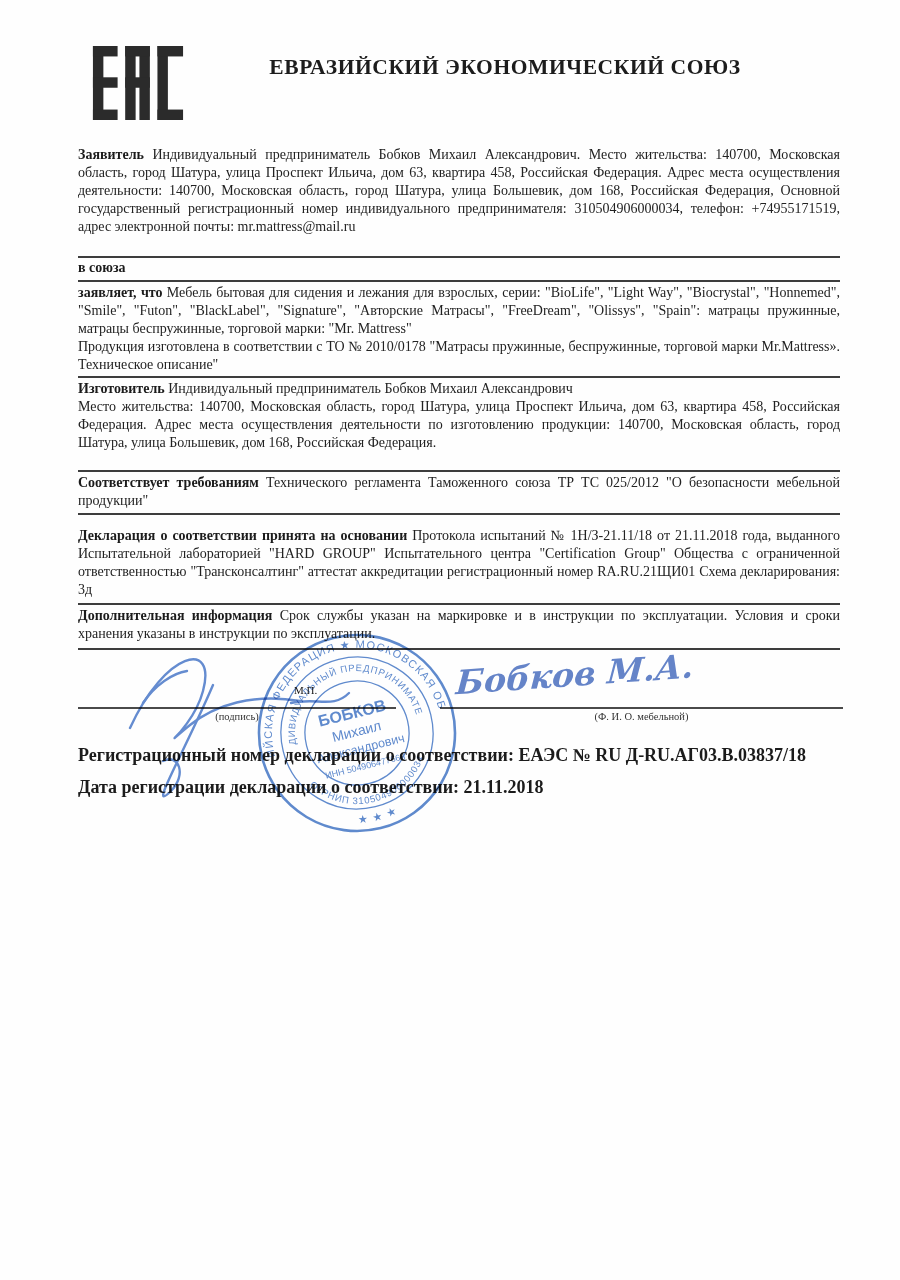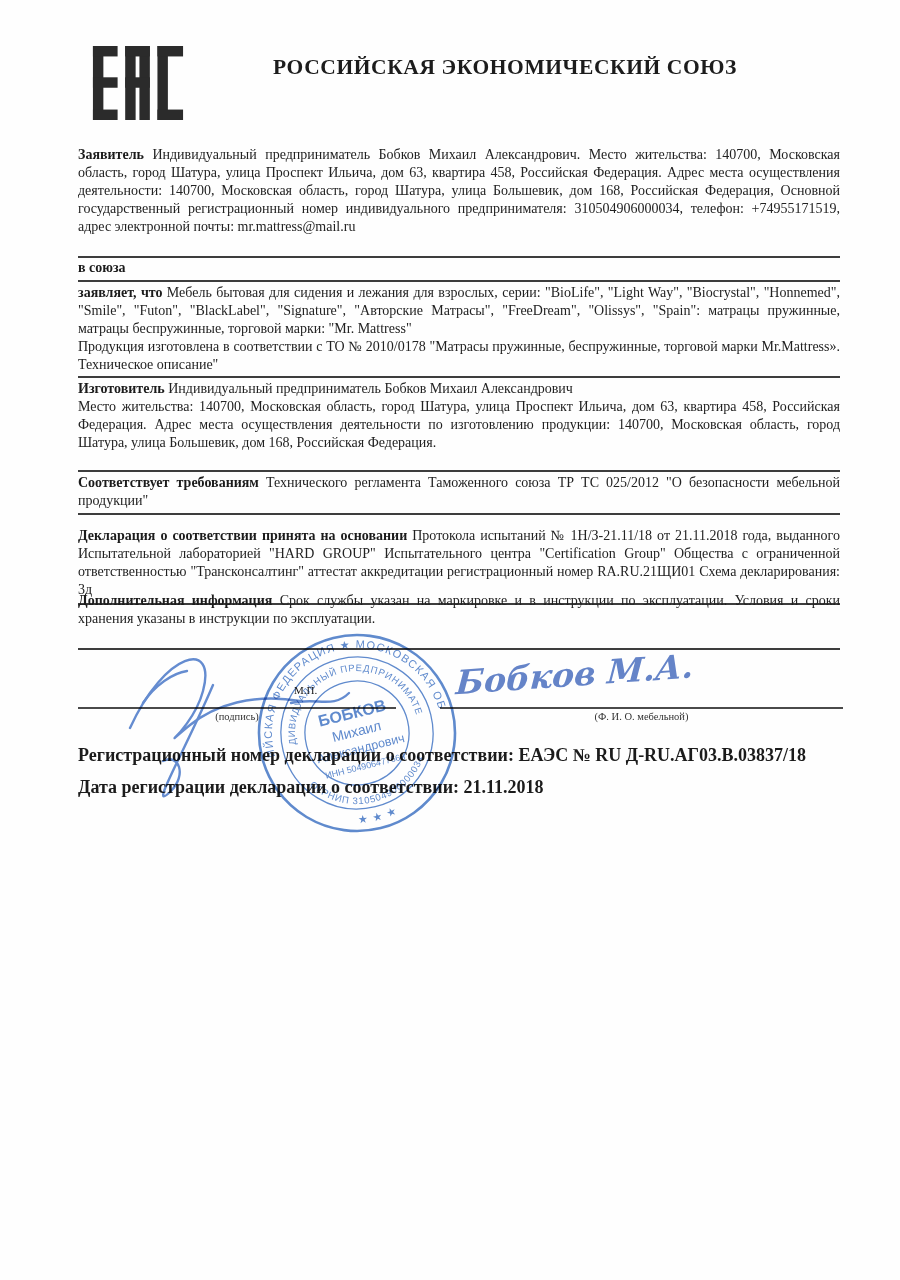--- a/index.html
+++ b/index.html
@@ -52,21 +52,21 @@
         <rect x="34" y="33" width="26" height="11"></rect>
 
         <rect x="68" y="0" width="11" height="78"></rect>
         <rect x="68" y="0" width="27" height="11"></rect>
         <rect x="68" y="67" width="27" height="11"></rect>
       </g>
     </svg>
   </div>
 
   <div class="title">
-    <div>РОССИЙСКАЯ ЭКОНОМИЧЕСКИЙ СОЮЗ</div>
+    <div>ЕВРАЗИЙСКИЙ ЭКОНОМИЧЕСКИЙ СОЮЗ</div>
   </div>
 
   <div class="sec" style="top:146px">
     <p class="just"><b>Заявитель</b> <span>Индивидуальный предприниматель Бобков Михаил Александрович. Место жительства: 140700, Московская область, город Шатура, улица Проспект Ильича, дом 63, квартира 458, Российская Федерация. Адрес места осуществления деятельности: 140700, Московская область, город Шатура, улица Большевик, дом 168, Российская Федерация, Основной государственный регистрационный номер индивидуального предпринимателя: 310504906000034, телефон: +74955171519, адрес электронной почты: mr.mattress@mail.ru</span></p>
   </div>
   <div class="rule" style="top:256px"></div>
 
   <div class="sec" style="top:259px">
     <p><b>в союза</b></p>
   </div>
@@ -87,21 +87,21 @@
   <div class="sec" style="top:474px">
     <p class="just"><b>Соответствует требованиям</b> <span>Технического регламента Таможенного союза ТР ТС 025/2012 "О безопасности мебельной продукции"</span></p>
   </div>
   <div class="rule" style="top:513px"></div>
 
   <div class="sec" style="top:527px">
     <p class="just"><b>Декларация о соответствии принята на основании</b> <span>Протокола испытаний № 1Н/З-21.11/18 от 21.11.2018 года, выданного Испытательной лабораторией "HARD GROUP" Испытательного центра "Certification Group" Общества с ограниченной ответственностью "Трансконсалтинг" аттестат аккредитации регистрационный номер RA.RU.21ЩИ01 Схема декларирования: 3д</span></p>
   </div>
   <div class="rule" style="top:603px"></div>
 
-  <div class="sec" style="top:592px">
+  <div class="sec" style="top:607px">
     <p class="just"><b>Дополнительная информация</b> <span>Срок службы указан на маркировке и в инструкции по эксплуатации. Условия и сроки хранения указаны в инструкции по эксплуатации.</span></p>
   </div>
   <div class="rule" style="top:648px"></div>
 
 
   <div class="sigline" style="left:78px;width:318px;"></div>
   <div class="sigline" style="left:440px;width:403px;"></div>
   <div class="caption" style="left:78px;width:318px;">(подпись)</div>
   <div class="caption" style="left:440px;width:403px;">(Ф. И. О. мебельной)</div>
   <div class="mp">М.П.</div>

